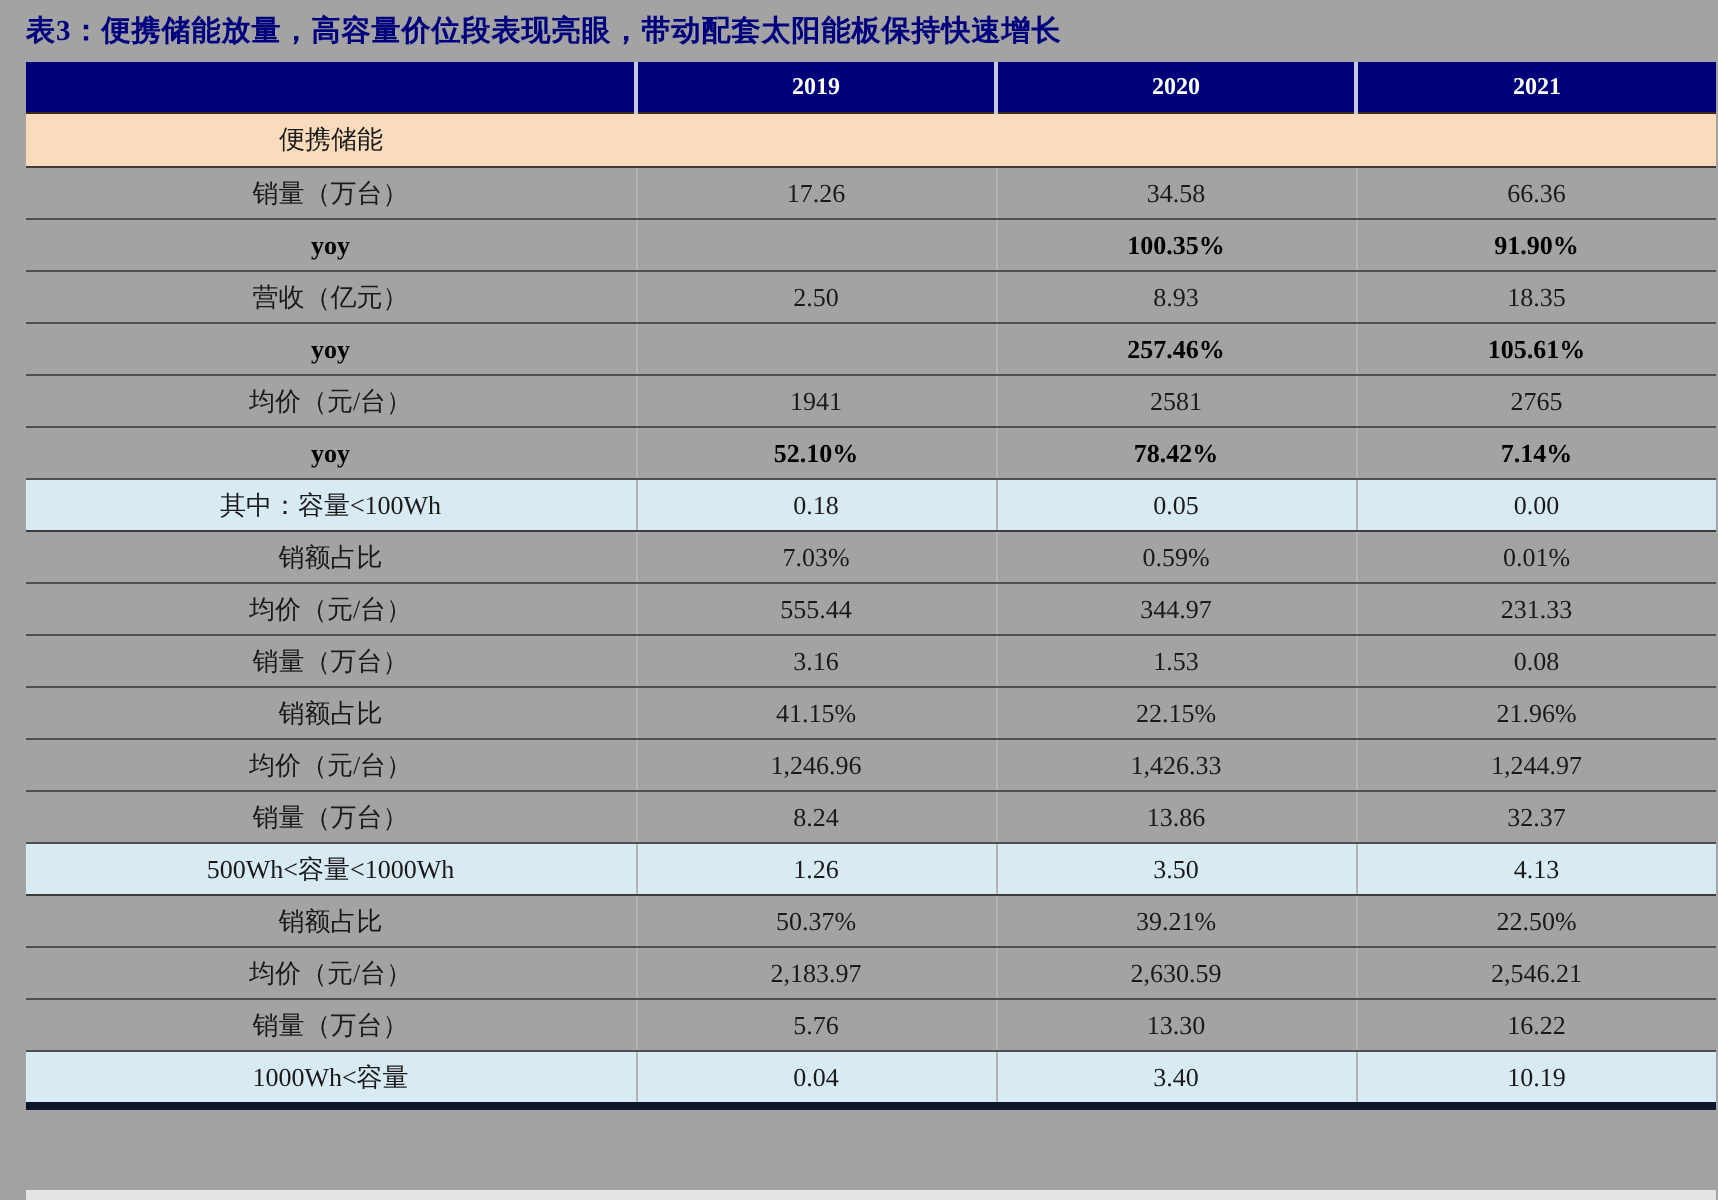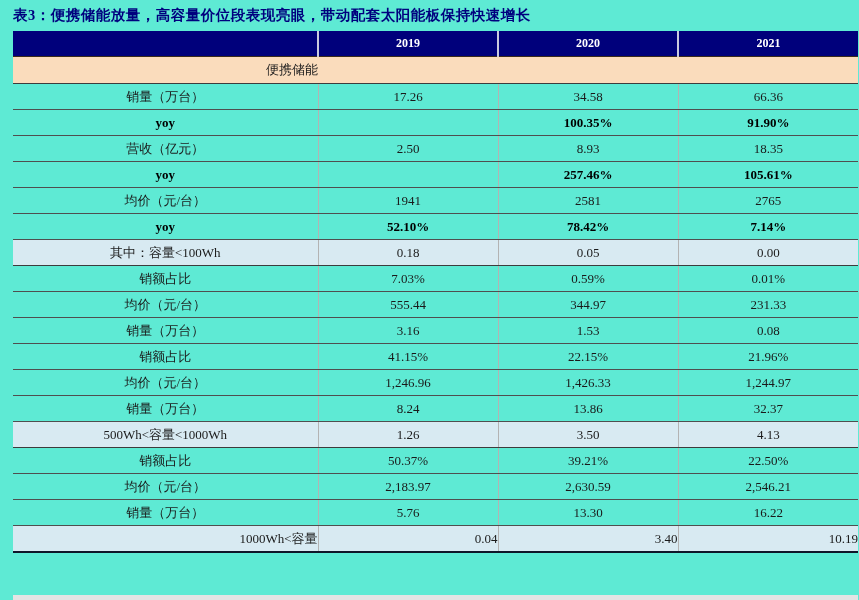--- a/index.html
+++ b/index.html
@@ -8,21 +8,21 @@
     background: #ffffff;
     width: 859px;
     height: 600px;
     overflow: hidden;
     font-family: "Liberation Serif", "DejaVu Serif", serif;
   }
   .page {
     position: relative;
     width: 859px;
     height: 600px;
-    background: #5eead4;
+    background: #a3a3a3;
   }
   .table-title {
     position: absolute;
     left: 13px;
     top: 6px;
     width: 840px;
     font-size: 14.5px;
     font-weight: bold;
     color: #00007e;
     letter-spacing: 0.5px;
@@ -50,39 +50,39 @@
     text-align: center;
     vertical-align: middle;
     border-bottom: 1px solid #3a2a1a;
     padding: 0;
   }
   thead th + th { border-left: 2px solid #c9c9dd; }
 
   tr.section-row td {
     background: #fadcbc;
     height: 26px;
-    text-align: right;
+    text-align: center;
     vertical-align: middle;
     border-bottom: 1px solid #3c3c3c;
     padding: 0;
   }
 
   tbody td {
     height: 25px;
     text-align: center;
     vertical-align: middle;
     border-bottom: 1px solid #4f4f4f;
     padding: 0;
   }
   tbody tr:not(.section-row) td + td { border-left: 1px solid #b3b3b3; }
 
   tr.row-yoy td { font-weight: bold; color: #000000; }
   tr.row-category td { background: #d8eaf2; border-bottom: 1px solid #3c3c3c; }
   tr.row-category td:first-child { }
-  tr.last-row td { border-bottom: 2px solid #0f172a; text-align: right; }
+  tr.last-row td { border-bottom: 4px solid #0f172a; }
 
   .next-row-partial {
     position: absolute;
     left: 13px;
     top: 595px;
     width: 845px;
     height: 5px;
     background: #e4e4e4;
   }
 </style>

